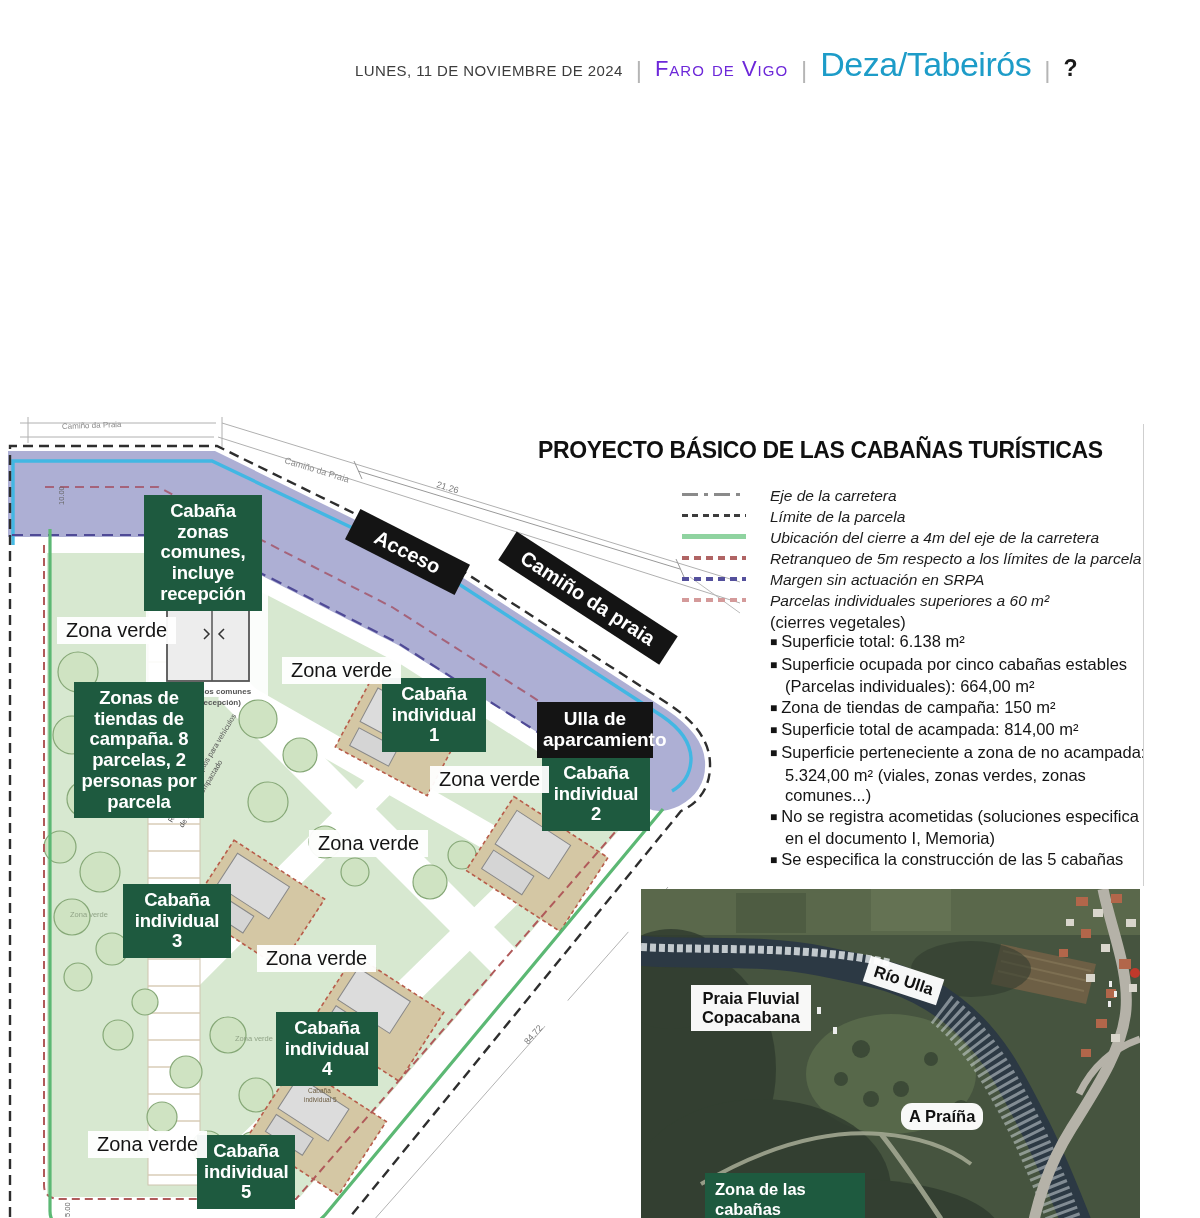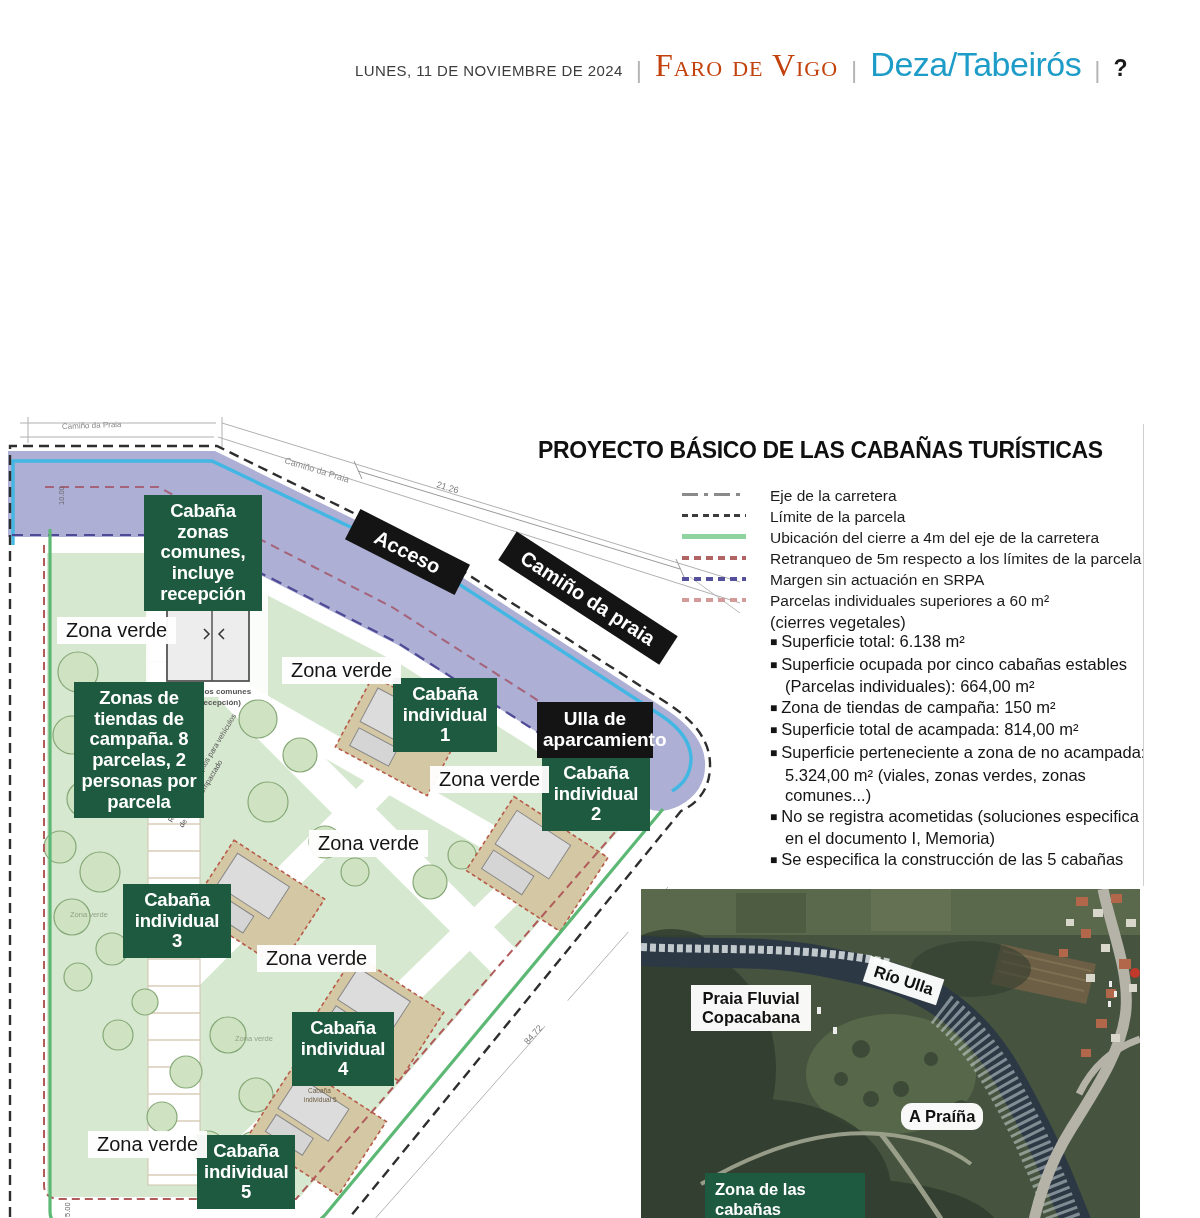--- a/index.html
+++ b/index.html
@@ -2,26 +2,26 @@
 <html><head>
 <meta charset="utf-8">
 <style>
   html,body{margin:0;padding:0;background:#fff;}
   .page{position:relative;width:1200px;height:1218px;background:#fff;overflow:hidden;
         font-family:"Liberation Sans",sans-serif;margin-top:29px;}
   
   .header{position:absolute;left:355px;top:16px;display:flex;align-items:baseline;gap:13px;white-space:nowrap;}
   .h-date{font-size:15px;color:#3c3c3c;letter-spacing:.4px;}
   .h-sep{font-size:24px;color:#b5b5b5;font-weight:300;position:relative;top:2px;}
-  .h-mast{font-family:Liberation Serif, serif;font-variant:small-caps;font-size:32px;color:#c2410c;letter-spacing:1px;}
+  .h-mast{font-family:Liberation Sans, sans-serif;font-variant:small-caps;font-size:22px;color:#6d28d9;letter-spacing:1px;}
   .h-sec{font-size:34px;font-weight:normal;color:#1d9cc8;letter-spacing:-.5px;}
   .h-q{font-size:23px;font-weight:bold;color:#1a1a1a;}
   
   .ig-title{position:absolute;left:538px;top:408px;font-size:23px;font-weight:bold;color:#101010;letter-spacing:-.4px;white-space:nowrap;}
-  .legend{position:absolute;left:682px;top:456px;}
+  .legend{position:absolute;left:682px;top:456px;font-style:italic;}
   .lg-row{display:flex;align-items:flex-start;height:21px;}
   .sw{width:64px;flex:none;margin-right:24px;margin-top:8px;}
   .sw-dashdot{height:3px;background:repeating-linear-gradient(90deg,#8a8a8a 0 16px,transparent 16px 22px,#8a8a8a 22px 26px,transparent 26px 32px);}
   .sw-dashed-black{height:3px;background:repeating-linear-gradient(90deg,#3c3c3c 0 6px,transparent 6px 10.5px);}
   .sw-green{height:5px;background:#8fd3a0;margin-top:7px;}
   .sw-dashed-red{height:4px;background:repeating-linear-gradient(90deg,#b06464 0 7px,transparent 7px 12px);}
   .sw-dashed-blue{height:4px;background:repeating-linear-gradient(90deg,#54509c 0 7px,transparent 7px 12px);}
   .sw-dashed-pink{height:4px;background:repeating-linear-gradient(90deg,#d49a9a 0 7px,transparent 7px 12px);}
   .lg-label{font-size:15.5px;color:#1c1c1c;white-space:nowrap;line-height:21px;}
   .legend-note{position:absolute;left:770px;top:584px;font-size:16.5px;color:#1a1a1a;}
@@ -185,24 +185,24 @@
       <text transform="translate(183,411) rotate(-59)" font-size="7.5" fill="#555">de terreno compactado</text>
       <text x="70" y="500" font-size="7.5" fill="#91a487">Zona verde</text>
       <text x="235" y="624" font-size="7.5" fill="#91a487">Zona verde</text>
       <text x="308" y="676" font-size="6.5" fill="#6b5b3f">Cabaña</text>
       <text x="304" y="685" font-size="6.5" fill="#6b5b3f">individual 5</text>
     </g>
   </svg>
 
   <div class="gbox" style="left:144px;top:466px;width:104px;">Cabaña zonas comunes, incluye recepción</div>
   <div class="gbox" style="left:74px;top:653px;width:116px;">Zonas de tiendas de campaña. 8 parcelas, 2 personas por parcela</div>
-  <div class="gbox" style="left:393px;top:649px;width:90px;">Cabaña individual 1</div>
+  <div class="gbox" style="left:382px;top:649px;width:90px;">Cabaña individual 1</div>
   <div class="gbox" style="left:542px;top:728px;width:94px;">Cabaña individual 2</div>
   <div class="gbox" style="left:123px;top:855px;width:94px;">Cabaña individual 3</div>
-  <div class="gbox" style="left:292px;top:983px;width:88px;">Cabaña individual 4</div>
+  <div class="gbox" style="left:276px;top:983px;width:88px;">Cabaña individual 4</div>
   <div class="gbox" style="left:197px;top:1106px;width:84px;">Cabaña individual 5</div>
 
   <div class="bbox" style="left:346px;top:506px;transform:rotate(27deg);padding:6px 26px;">Acceso</div>
   <div class="bbox" style="left:492px;top:552px;transform:rotate(33deg);white-space:nowrap;padding:6px 18px;">Camiño da praia</div>
   <div class="bbox" style="left:537px;top:673px;width:104px;font-size:19px;padding:7px 6px;">Ulla de aparcamiento</div>
 
   <div class="wbox" style="left:57px;top:588px;">Zona verde</div>
   <div class="wbox" style="left:282px;top:628px;">Zona verde</div>
   <div class="wbox" style="left:430px;top:737px;">Zona verde</div>
   <div class="wbox" style="left:309px;top:801px;">Zona verde</div>

